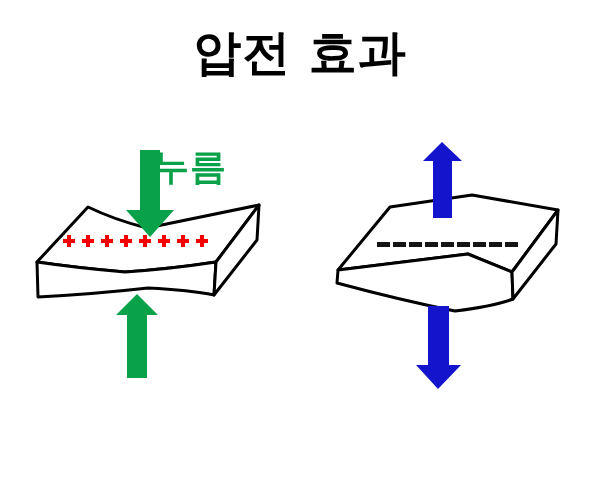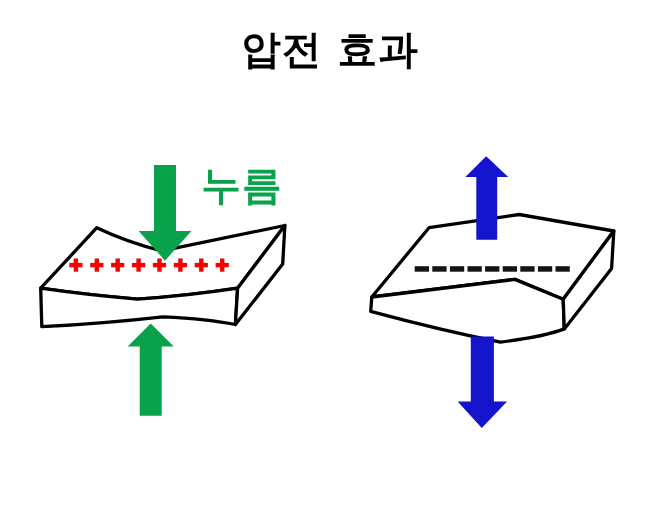--- a/index.html
+++ b/index.html
@@ -2,26 +2,26 @@
 <html style="--press: #09a24a; --pull: #1414cc; --positive: #f50000; --negative: #141414; --outline: #000000;"><head>
 <meta charset="utf-8">
 <style>
   html,body{margin:0;padding:0;background:#fff;}
   .canvas{
     position:relative;width:600px;height:480px;background:#ffffff;
     font-family:"DejaVu Sans","Liberation Sans",sans-serif;overflow:hidden;
   }
   .title{
     position:absolute;top:26px;left:0;width:600px;text-align:center;
-    font-size:36px;font-weight:bold;color:#000;letter-spacing:1px;line-height:1.1;margin:0;
+    font-size:48px;font-weight:bold;color:#000;letter-spacing:1px;line-height:1.1;margin:0;
   }
   .figure-label{
     position:absolute;font-size:36px;font-weight:bold;line-height:1;letter-spacing:1px;
   }
-  .label-press{left:183px;top:152px;color:var(--press);}
+  .label-press{left:153px;top:152px;color:var(--press);font-family:Liberation Mono, monospace;}
   .label-pull{left:456px;top:150px;color:var(--pull);}
   .diagram-svg{position:absolute;left:0;top:0;}
   .slab{fill:#ffffff;stroke:var(--outline);stroke-width:3;stroke-linejoin:round;stroke-linecap:round;}
   .arrow-press{fill:var(--press);}
   .arrow-pull{fill:var(--pull);}
   .charge-row{position:absolute;display:flex;align-items:center;}
   .row-positive{left:63px;top:235px;gap:7px;}
   .row-negative{left:377px;top:242px;gap:3px;}
   .plus{position:relative;width:12px;height:12px;display:inline-block;}
   .plus::before{content:"";position:absolute;left:0;top:4px;width:12px;height:4px;background:var(--positive);}

